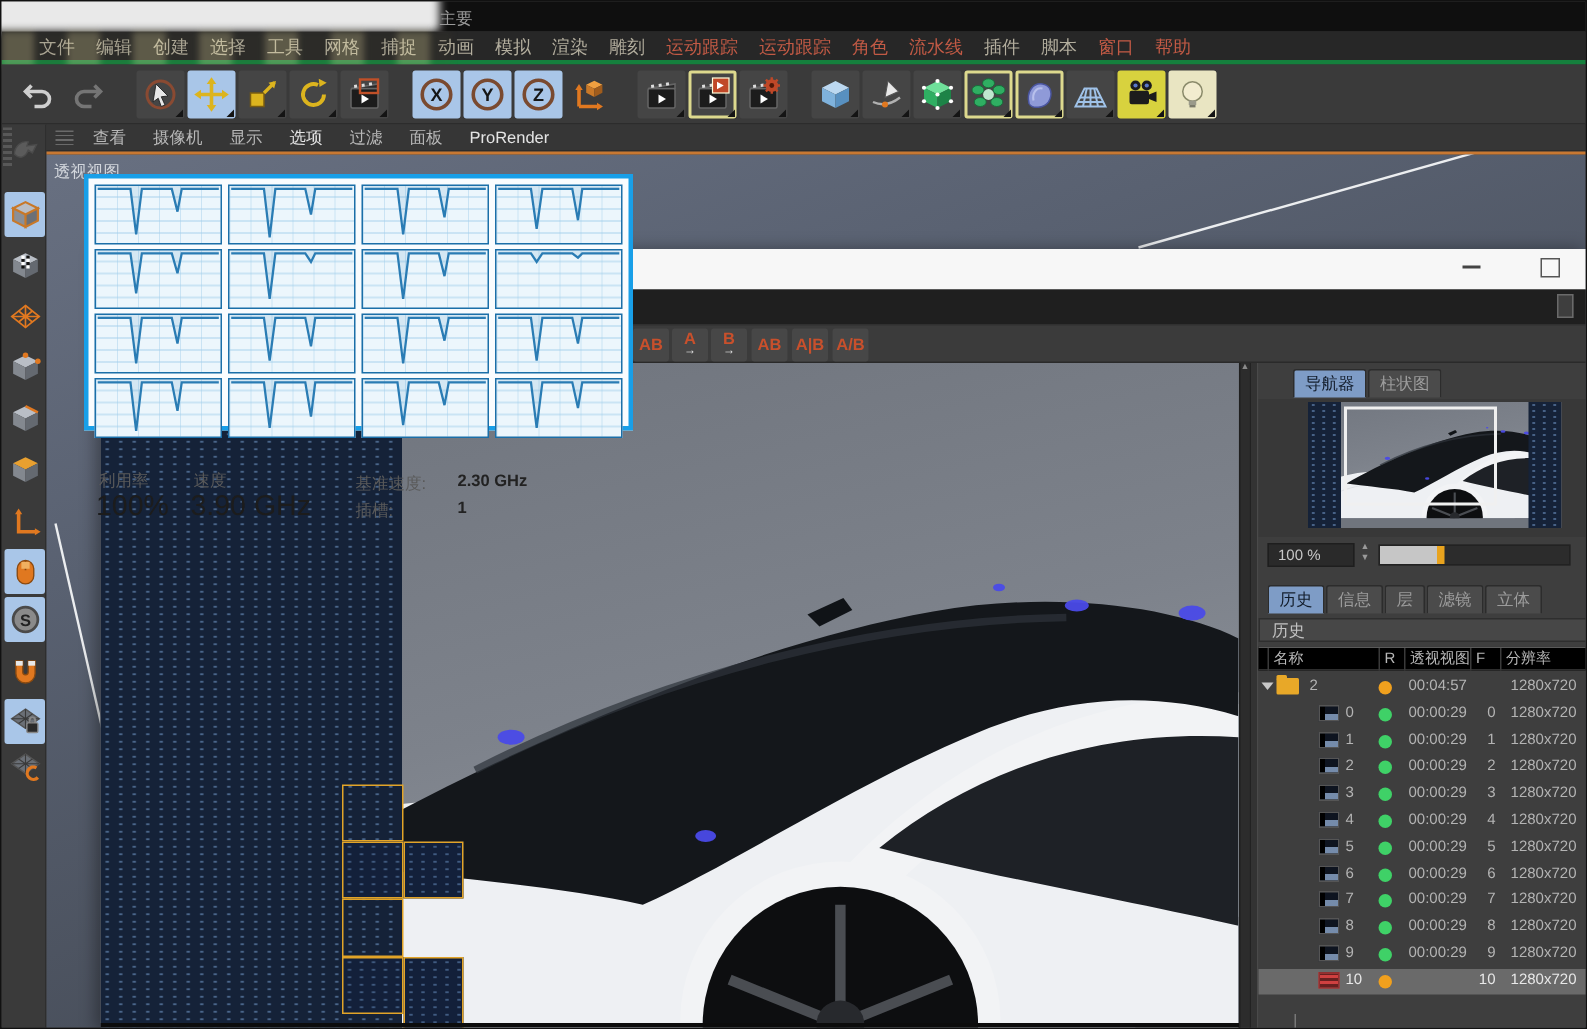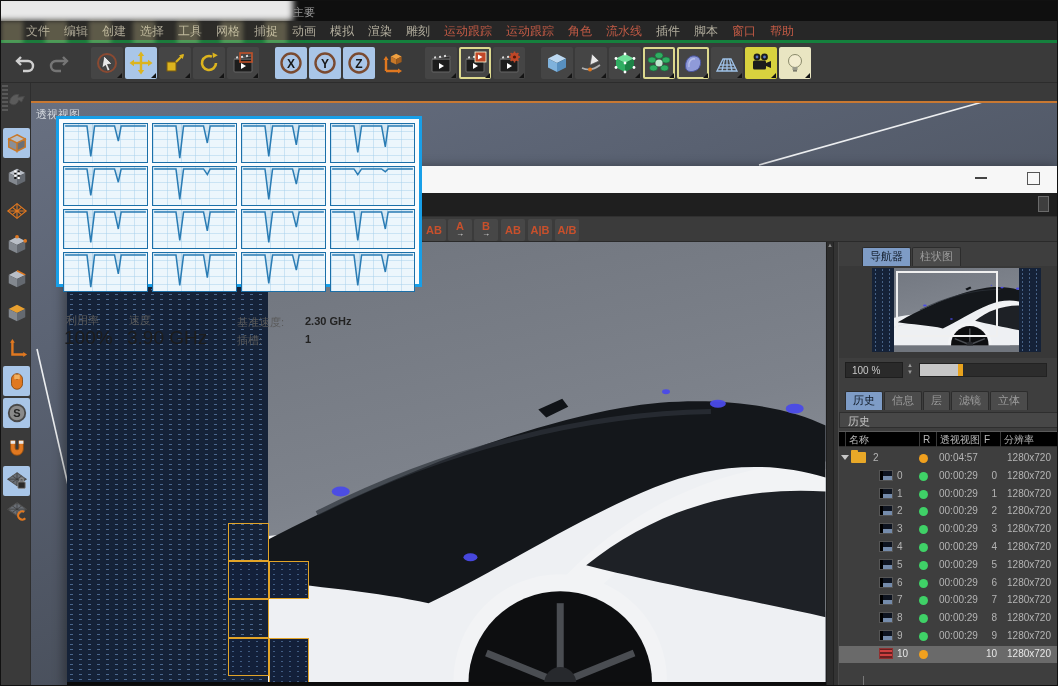--- a/index.html
+++ b/index.html
@@ -555,20 +555,30 @@
           <g stroke="#3a3a3a" stroke-width="0.8">
             <path d="M7 6.5 17 13.5 M17 6.5 7 13.5 M12 3v14 M2 10h20"></path>
           </g>
           <path d="M20 13 a4.5 4.5 0 1 0 1 7" stroke="#e07820" stroke-width="2.4" fill="none"></path>
         </svg>
       </div>
     </div>
   <div class="abs" id="left-grip"></div>
 
   <div class="abs" id="viewport">
+    <div id="vp-menu">
+      <div id="vp-grip"></div>
+    <span class="vp-menu-item">查看</span>
+        <span class="vp-menu-item">摄像机</span>
+        <span class="vp-menu-item">显示</span>
+        <span class="vp-menu-item bright">选项</span>
+        <span class="vp-menu-item">过滤</span>
+        <span class="vp-menu-item">面板</span>
+        <span class="vp-menu-item bright">ProRender</span>
+      </div>
     <div id="vp-area">
       <svg id="vp-splines">
         <line x1="728" y1="62" x2="955" y2="-2" stroke="#eceef0" stroke-width="1.6"></line>
         <line x1="6" y1="246" x2="37" y2="382" stroke="#eceef0" stroke-width="1.6"></line>
       </svg>
       <span id="vp-label">透视视图</span>
     </div>
   </div>
 
   <div class="abs z50" id="pv">

